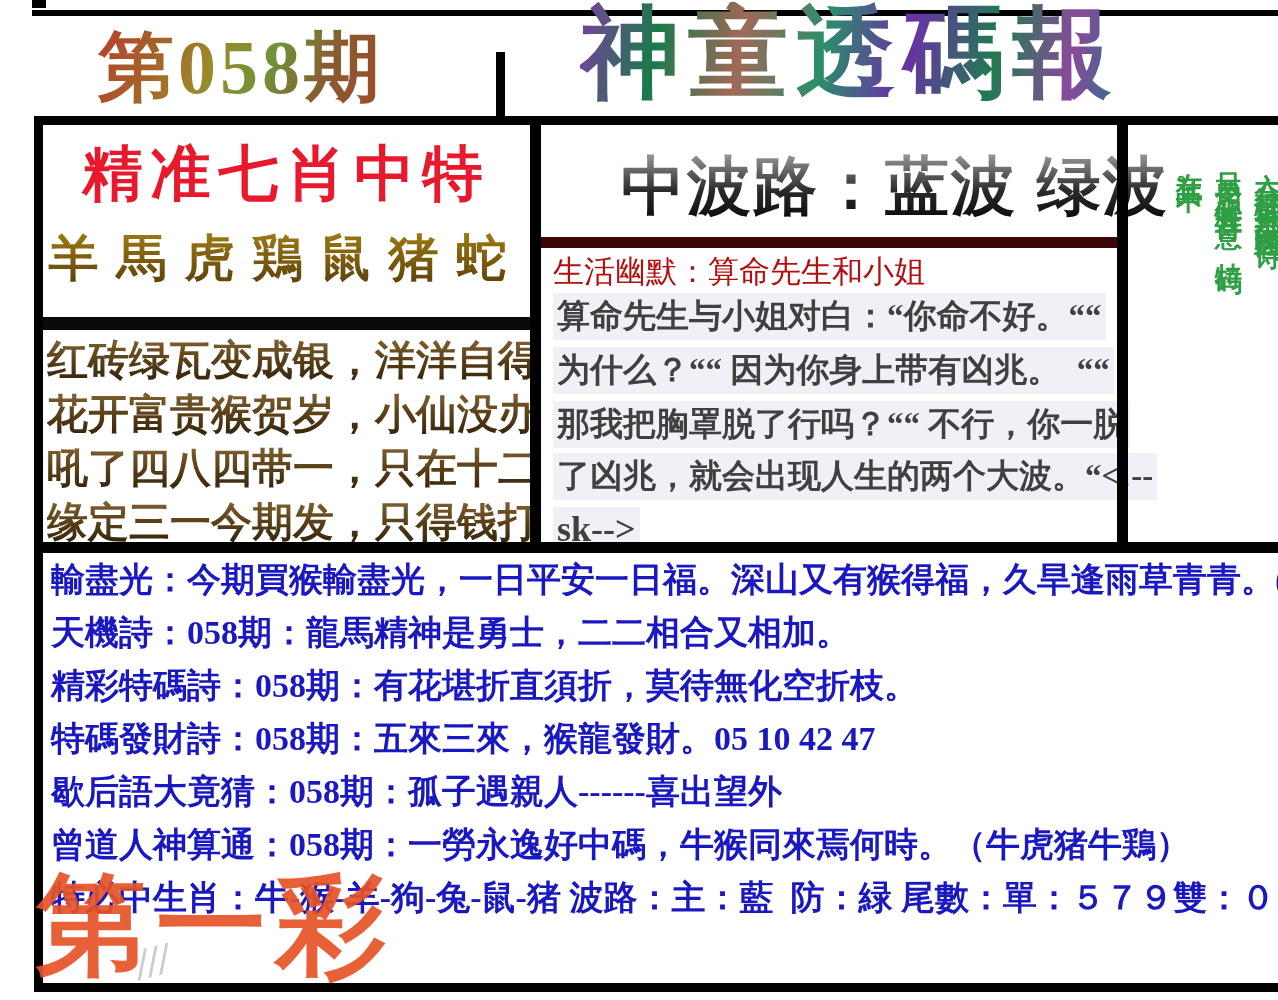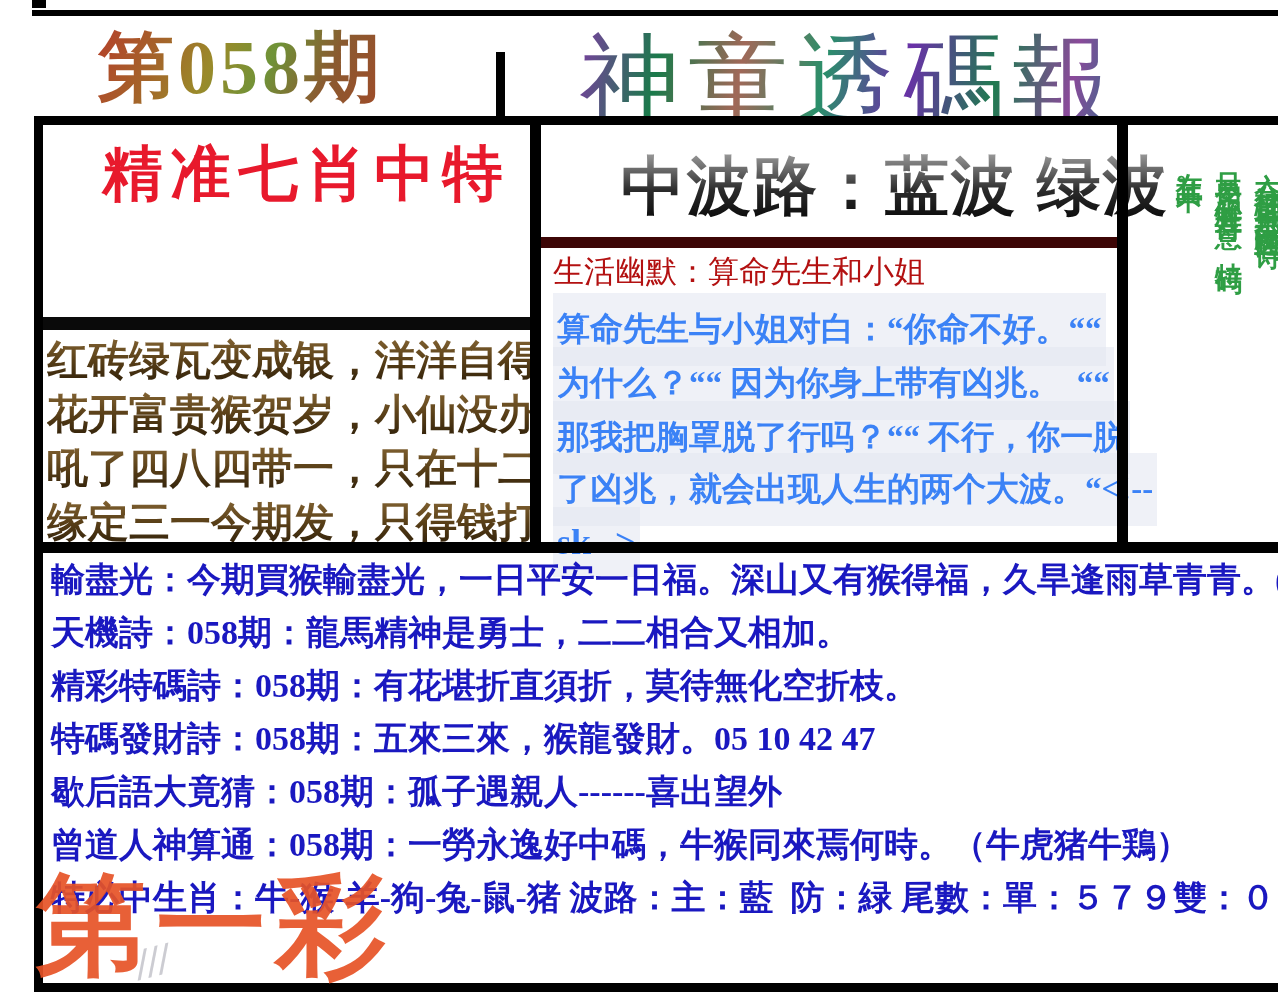--- a/index.html
+++ b/index.html
@@ -11,33 +11,33 @@
   .corner-tick{position:absolute;left:0;top:0;width:14px;height:8px;background:#000;}
   .corner-tick.right{left:auto;right:0;}
   .issue{
     position:absolute;left:66px;top:28px;font-family:"Liberation Serif",serif;
     font-size:76px;font-weight:bold;letter-spacing:4px;line-height:1.05;
     background:linear-gradient(115deg,#b5402a 0%,#a4642a 22%,#9a8a2a 40%,#6f9338 58%,#8a5a30 78%,#a04a28 100%);
     -webkit-background-clip:text;background-clip:text;color:transparent;
   }
   .masthead-divider{position:absolute;left:464px;top:52px;width:9px;height:78px;background:#000;}
   .title{
-    position:absolute;left:548px;top:30px;font-size:100px;font-weight:normal;letter-spacing:8px;line-height:1.0;
+    position:absolute;left:548px;top:2px;font-size:100px;font-weight:bold;letter-spacing:8px;line-height:1.0;
     background:linear-gradient(100deg,#7a3fa0 0%,#1a7a4a 15%,#a06858 30%,#2a8f6a 45%,#6a30a8 60%,#207a50 76%,#8a4a9a 90%,#2d6f8a 100%);
     -webkit-background-clip:text;background-clip:text;color:transparent;
   }
 
   
   .main{position:absolute;left:2px;top:116px;width:1274px;height:876px;
     border:9px solid #000;box-sizing:border-box;background:#fff;}
   .main > *{position:absolute;}
 
   
   .headline{left:0;top:16px;width:487px;text-align:center;font-family:"Liberation Serif",serif;
-    font-weight:bold;font-size:60px;letter-spacing:8px;color:#e8192c;line-height:1.1;white-space:nowrap;padding-left:20px;}
+    font-weight:bold;font-size:60px;letter-spacing:8px;color:#e8192c;line-height:1.1;white-space:nowrap;}
   .zodiacs{left:0;top:106px;width:487px;text-align:center;font-weight:bold;font-size:50px;
     letter-spacing:18px;line-height:1.1;white-space:nowrap;
     background:linear-gradient(180deg,#a07c14 0%,#7a5a0c 55%,#5a4008 100%);
     -webkit-background-clip:text;background-clip:text;color:transparent;}
   .left-divider{left:0;top:192px;width:492px;height:13px;background:#0a0a0a;}
   .poem{left:4px;top:208px;width:487px;}
   .poem-line{height:54px;display:flex;align-items:center;font-weight:bold;font-size:41px;
     white-space:nowrap;
     background:linear-gradient(180deg,#8a6a38 0%,#5a4018 50%,#2a1c08 100%);
     -webkit-background-clip:text;background-clip:text;color:transparent;}
@@ -49,21 +49,21 @@
 
   
   .wave-header{left:512px;top:18px;font-weight:bold;font-size:64px;letter-spacing:2px;white-space:nowrap;
     background:linear-gradient(180deg,#b8b8b8 0%,#2a2a2a 55%,#000 100%);
     -webkit-background-clip:text;background-clip:text;color:transparent;}
   .rot{display:inline-block;transform:rotate(180deg);}
   .mid-divider{left:498px;top:112px;width:576px;height:11px;background:#3d0606;}
   .humor-title{left:510px;top:126px;font-family:"Liberation Serif",serif;font-weight:normal;
     font-size:31px;color:#b31111;white-space:pre;}
   .joke-line{left:510px;font-family:"Liberation Serif",serif;font-weight:bold;font-size:33px;
-    color:#3b82f6;white-space:pre;background:rgba(226,229,240,0.55);padding:14px 4px;}
+    color:#404040;white-space:pre;background:rgba(226,229,240,0.55);padding:1px 4px;}
   .joke-1{top:168px;} .joke-2{top:222px;} .joke-3{top:276px;} .joke-4{top:328px;}
   .joke-5{top:382px;font-size:36px;}
 
   
   .col-right{left:1085px;top:0;width:171px;height:417px;writing-mode:vertical-rl;
     padding:26px 8px 0 0;box-sizing:border-box;font-family:"Liberation Serif",serif;
     font-weight:bold;font-size:27px;letter-spacing:7px;color:#2f9e44;}
   .v-col{display:block;margin:0 7px;line-height:1.2;}
   .border-notch{left:1238px;top:346px;width:18px;height:18px;background:#000;}
 
@@ -90,20 +90,21 @@
   <div class="corner-tick"></div>
   <div class="corner-tick right"></div>
   <div class="top-rule"></div>
   <div class="issue">第058期</div>
   <div class="masthead-divider"></div>
   <div class="title">神童透碼報</div>
 
   <div class="main">
 
     <div class="headline">精准七肖中特</div>
+    <div class="zodiacs">羊馬虎鶏鼠猪蛇</div>
     <div class="left-divider"></div>
     <div class="poem">
       <div class="poem-line">红砖绿瓦变成银，洋洋自得意。</div>
       <div class="poem-line">花开富贵猴贺岁，小仙没办法。</div>
       <div class="poem-line">吼了四八四带一，只在十二时。</div>
       <div class="poem-line">缘定三一今期发，只得钱打发。</div>
     </div>
 
     <div class="vbar vbar-1"></div>
 

